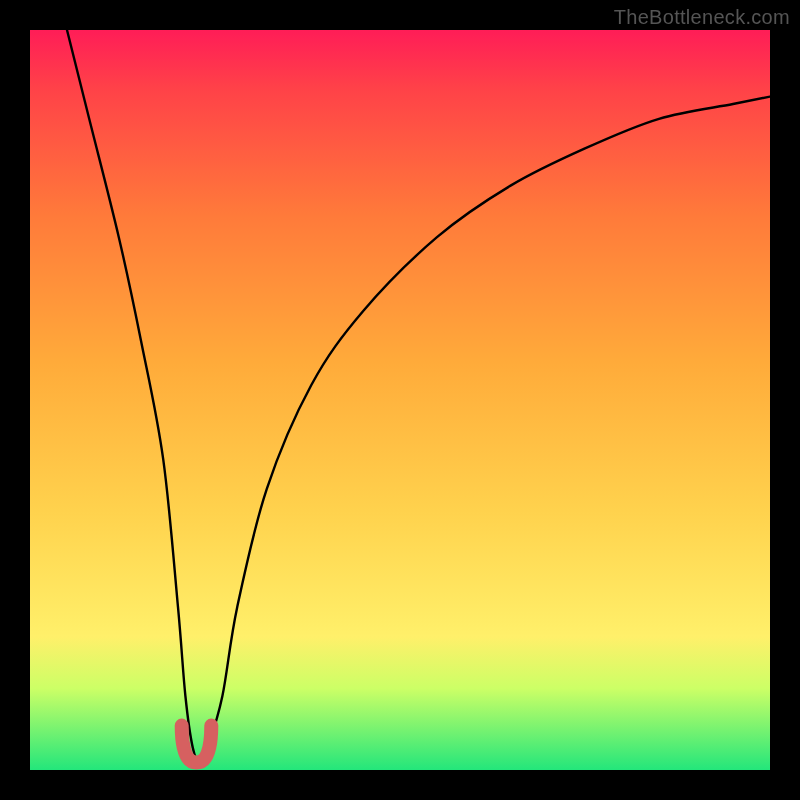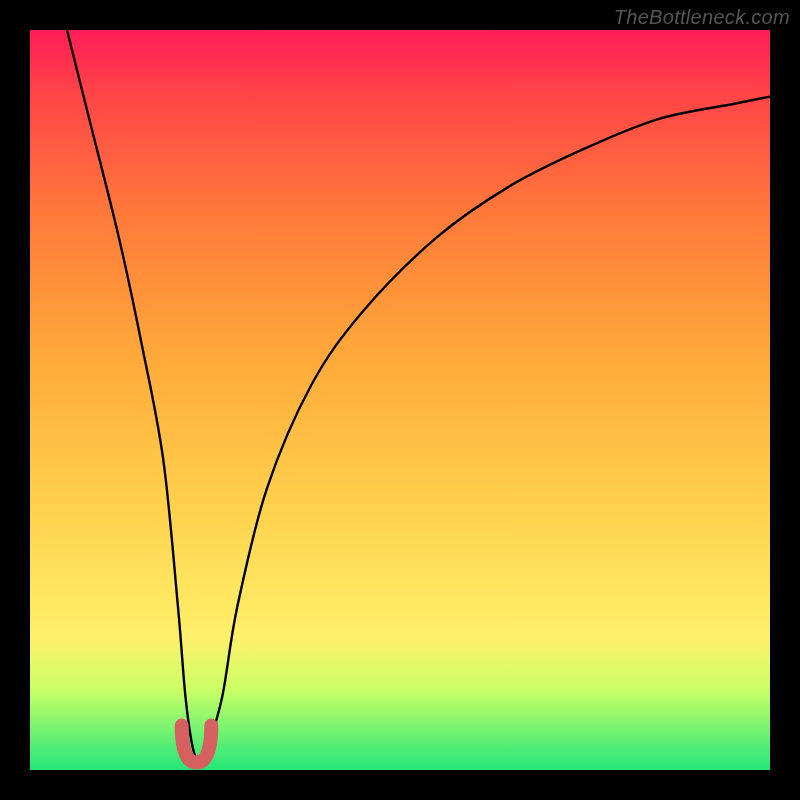--- a/index.html
+++ b/index.html
@@ -9,21 +9,20 @@
     height: 800px;
     overflow: hidden;
     background: #000;
     font-family: Arial, Helvetica, sans-serif;
   }
   .frame {
     position: relative;
     width: 800px;
     height: 800px;
     background: #000;
-    font-style: italic;
   }
   .plot {
     position: absolute;
     left: 30px;
     top: 30px;
     width: 740px;
     height: 740px;
     background: linear-gradient(to top,
       #23e67b 0%,
       #ccff66 11%,

